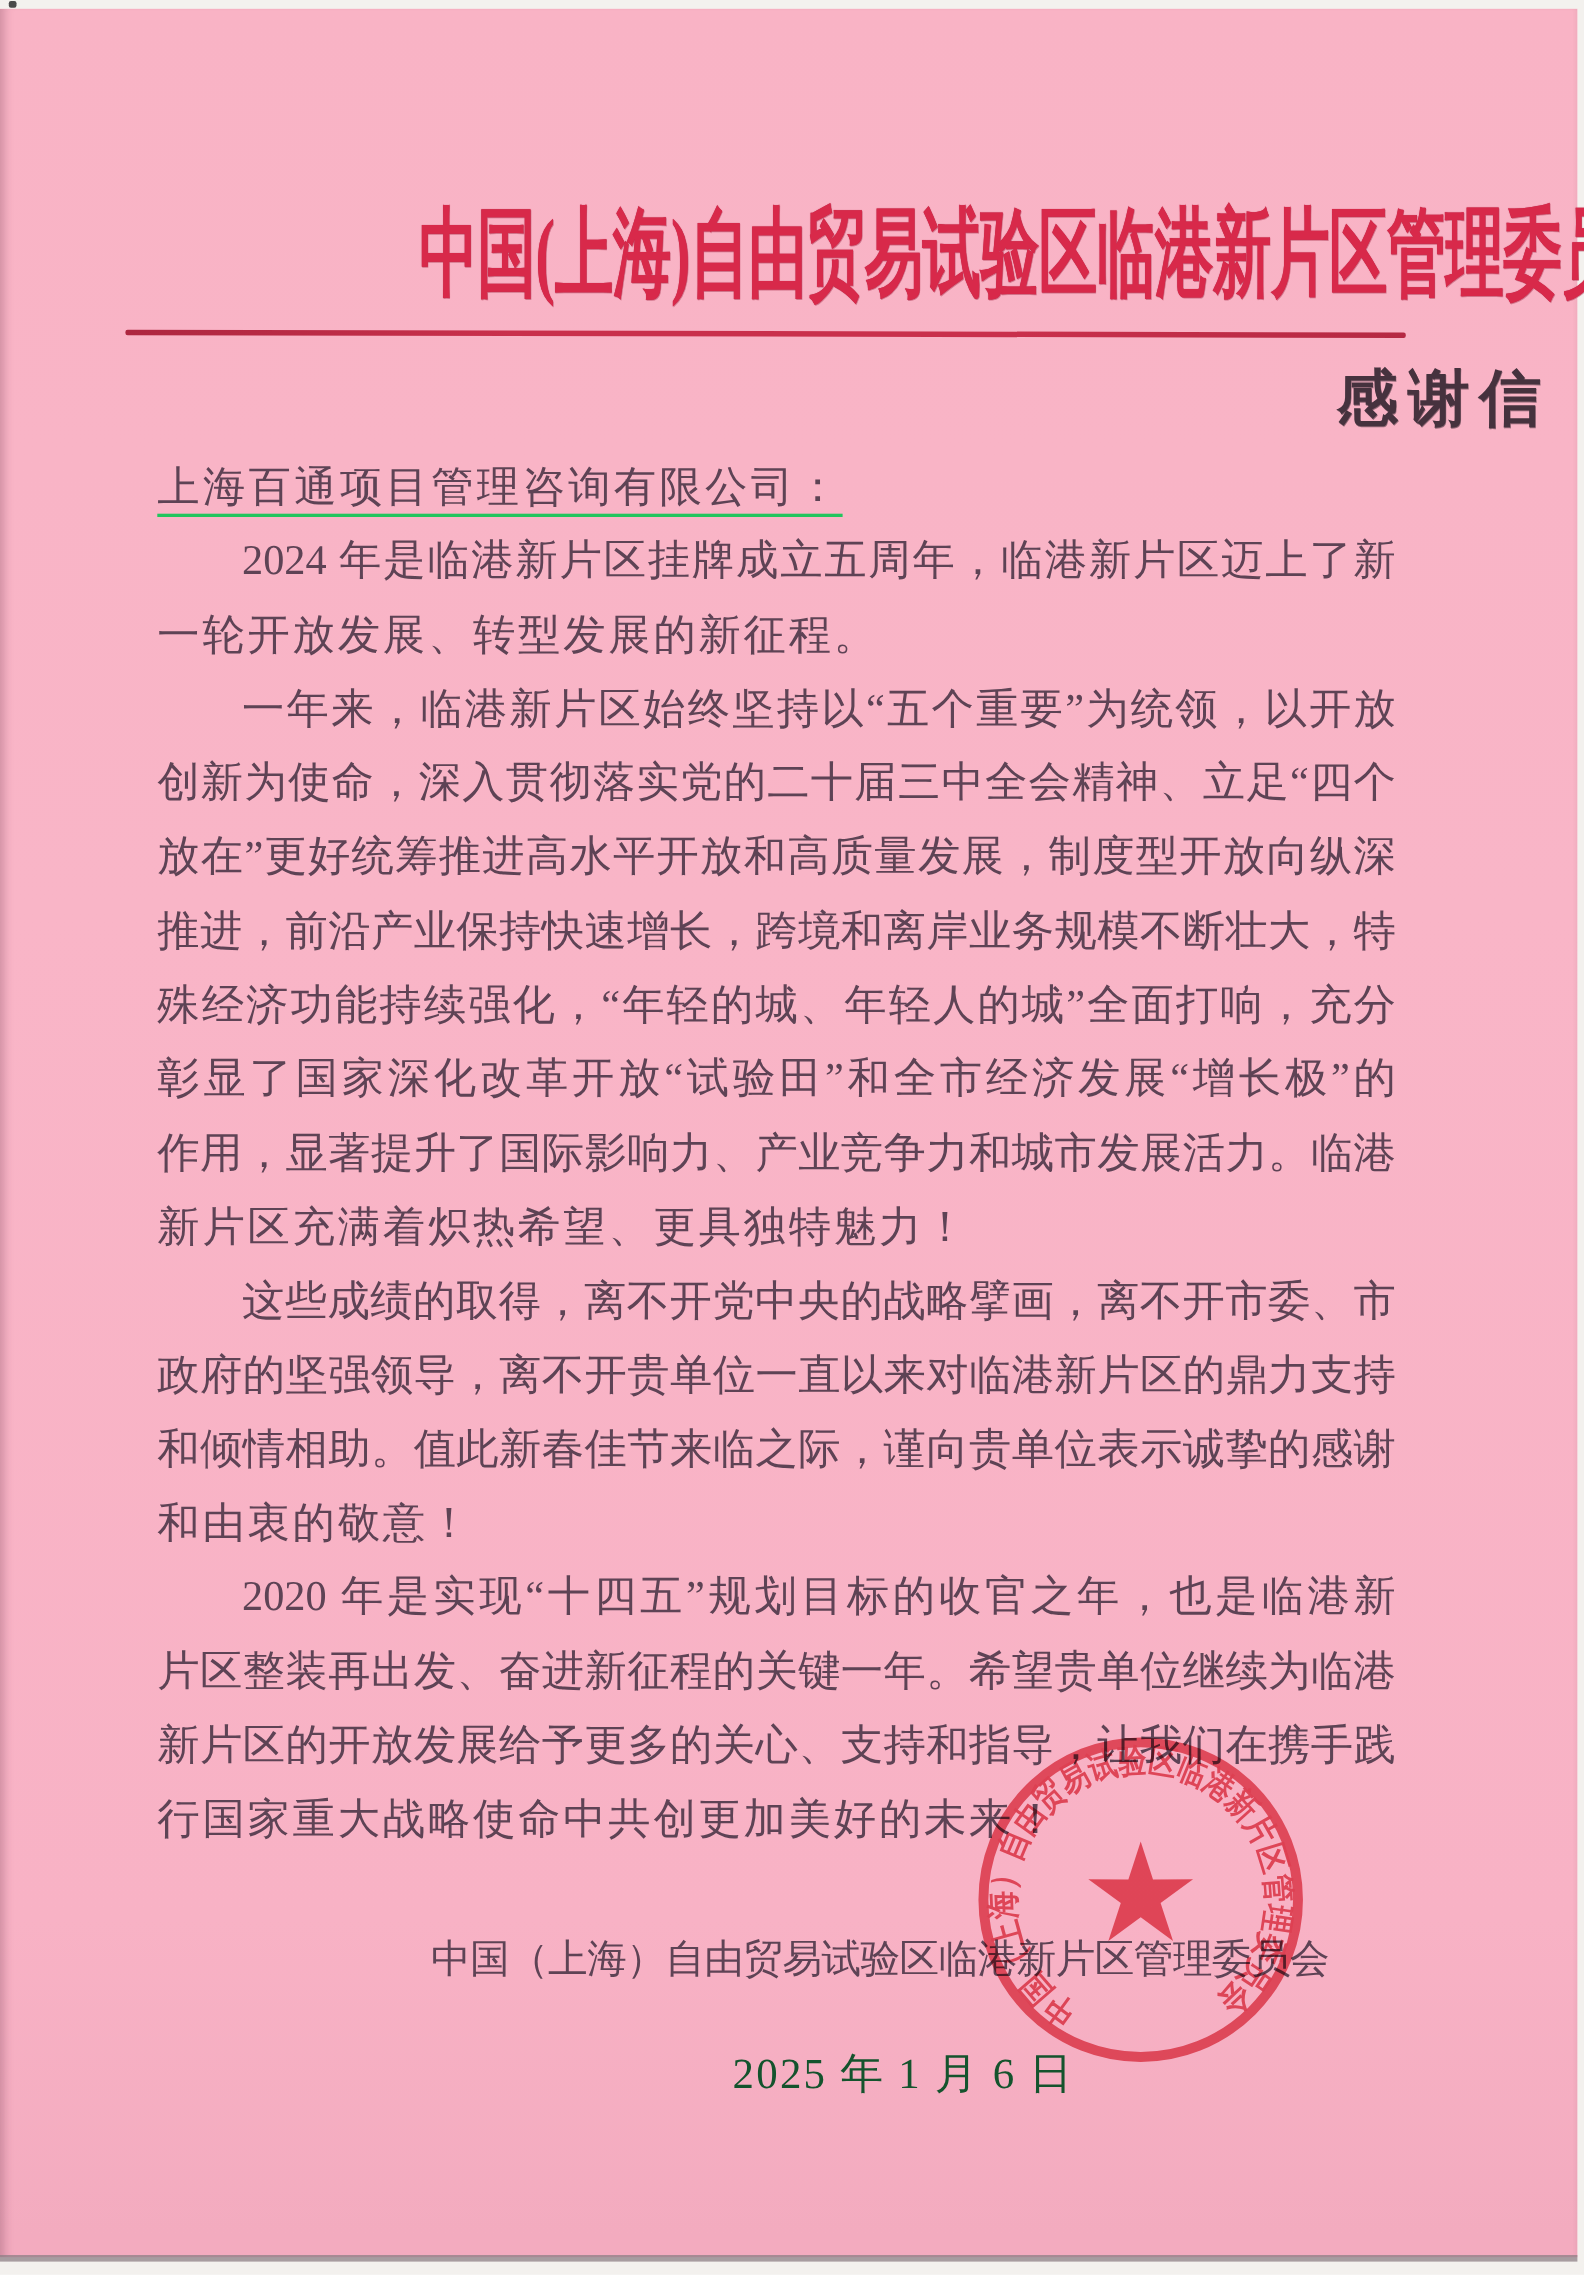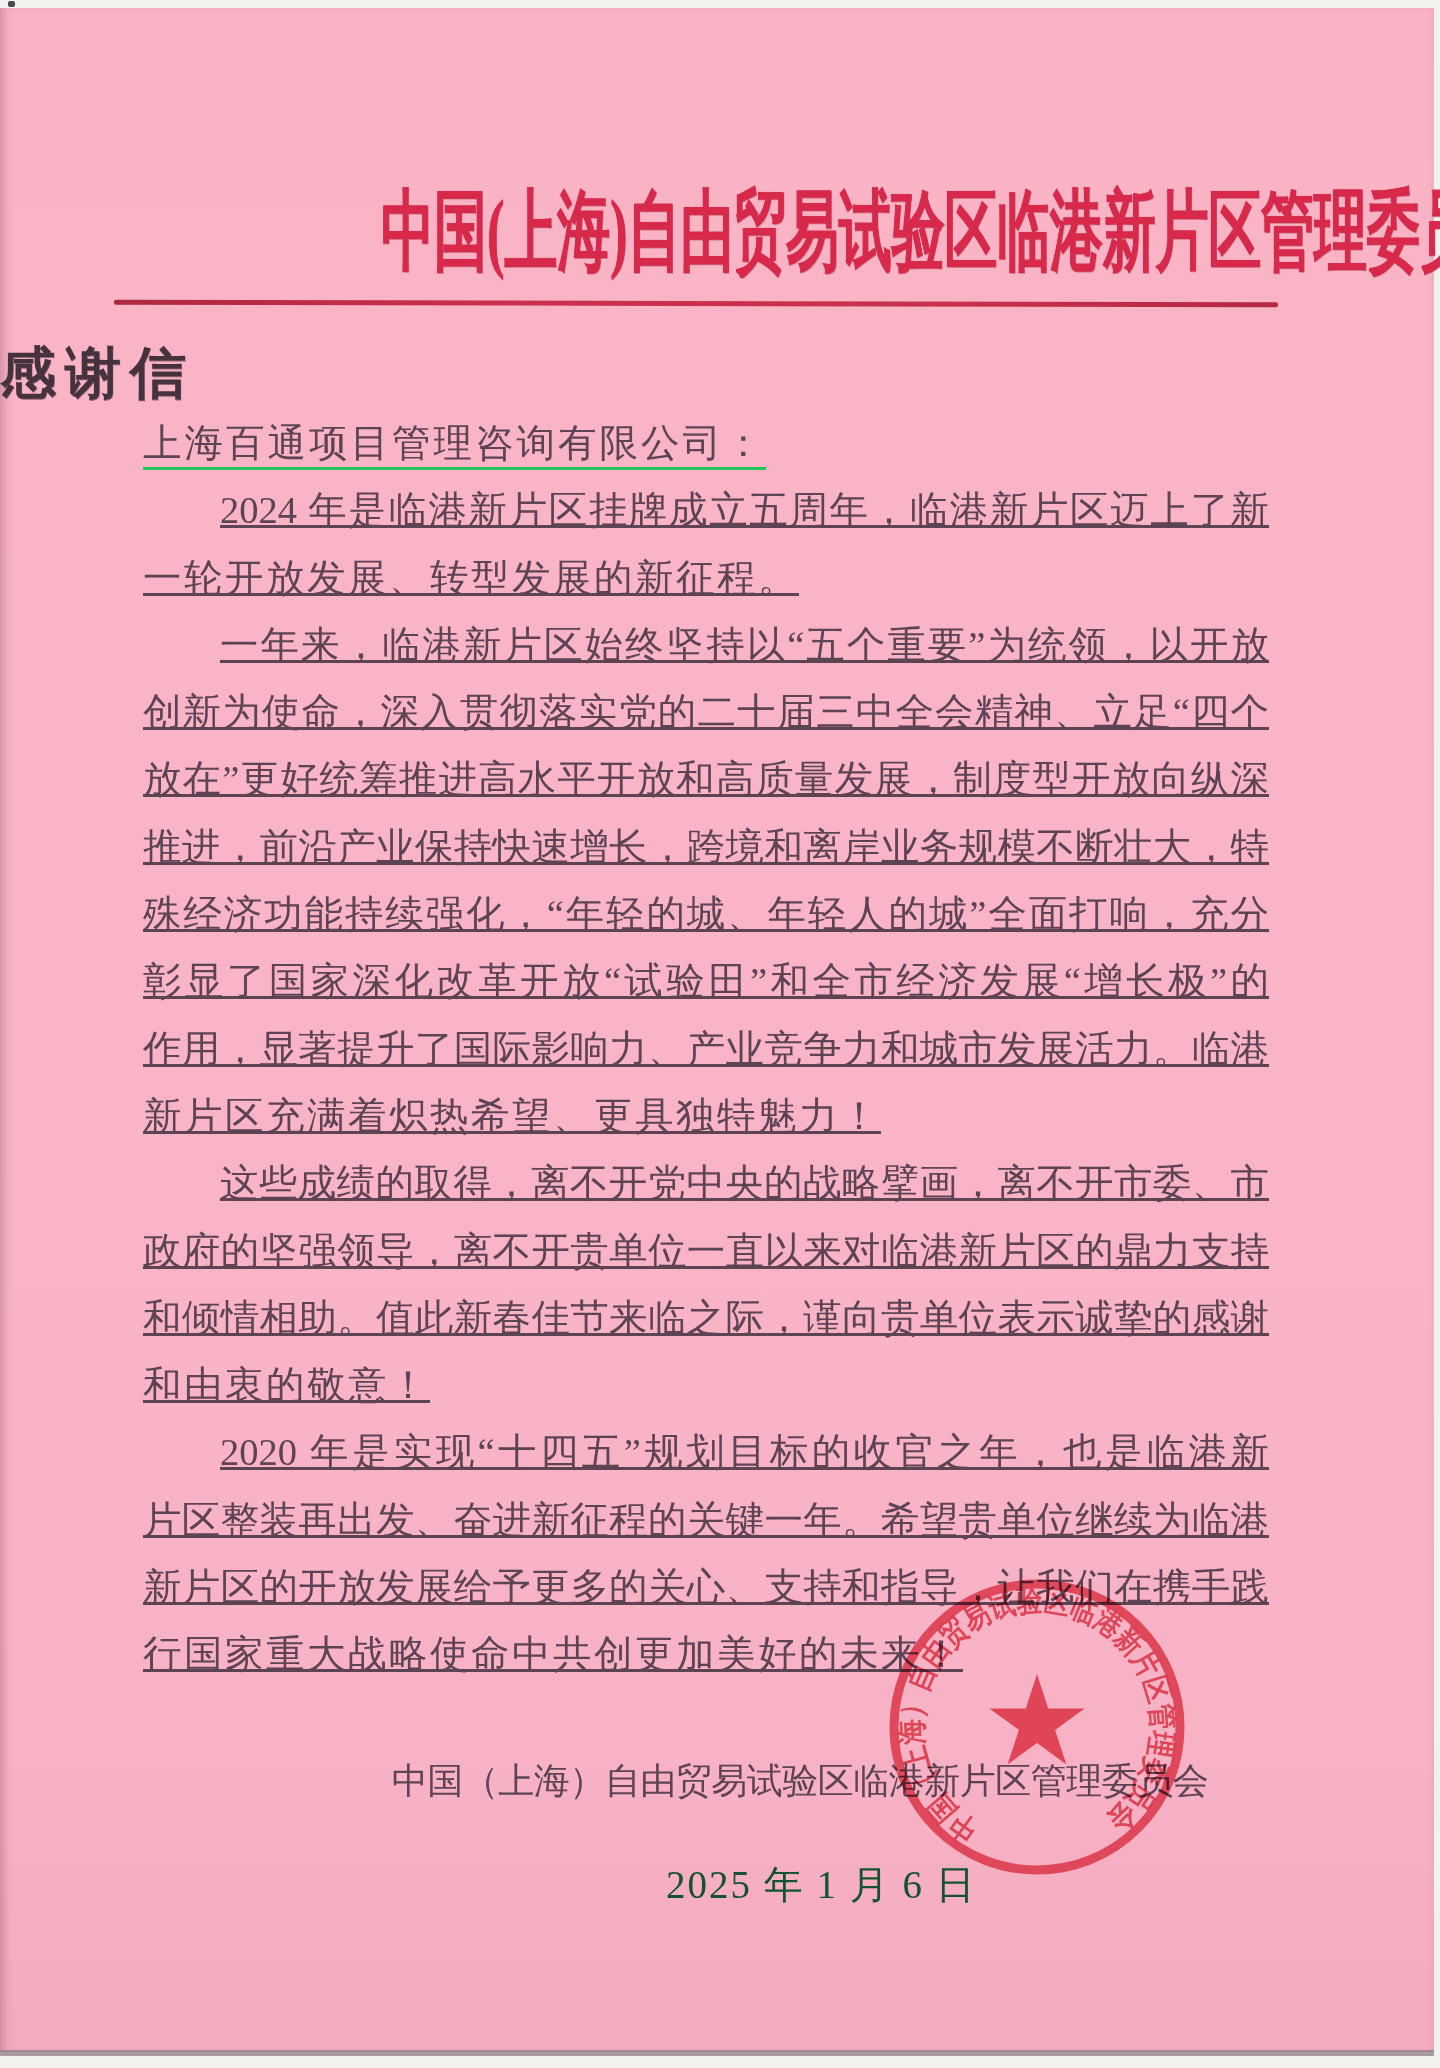--- a/index.html
+++ b/index.html
@@ -29,33 +29,33 @@
   .header .squeeze{
     display:inline-block;transform:scaleX(.60);transform-origin:50% 50%;
     font-size:88px;font-weight:900;letter-spacing:0px;
   }
   .rule{
     position:absolute;left:114px;top:301px;width:1164px;height:5px;
     background:linear-gradient(90deg,#ad2740,#c9304c 30%,#c9304c 70%,#b52943);
     transform:rotate(.12deg);border-radius:2px;
   }
   .doc-title{
-    position:absolute;left:0;top:336px;width:1410px;text-align:left;
+    position:absolute;left:0;top:325px;width:1410px;text-align:right;
     font-size:56px;font-weight:700;letter-spacing:9px;color:#46323e;
     text-shadow:.5px .5px 0 rgba(40,25,35,.5);
   }
   .flow{
     position:absolute;left:143px;top:410px;width:1126px;
     font-size:38.5px;line-height:67.3px;color:#5e4355;
     word-break:break-all;
   }
   .salutation span{
     border-bottom:3px solid #22c55e;padding-bottom:3px;letter-spacing:3px;
   }
-  .line{text-align:justify;text-align-last:justify;text-decoration:underline;}
+  .line{text-align:justify;text-align-last:justify;}
   .line.indent{text-indent:2em;}
   .line.flush{text-align:center;text-align-last:left;letter-spacing:2.5px;}
   .signature{
     position:absolute;left:800px;top:1757px;transform:translateX(-50%);
     white-space:nowrap;font-size:36px;letter-spacing:-.5px;color:#5e4355;
   }
   .date{
     position:absolute;left:666px;top:1858px;white-space:nowrap;
     font-size:39px;letter-spacing:2px;color:#14532d;
   }

